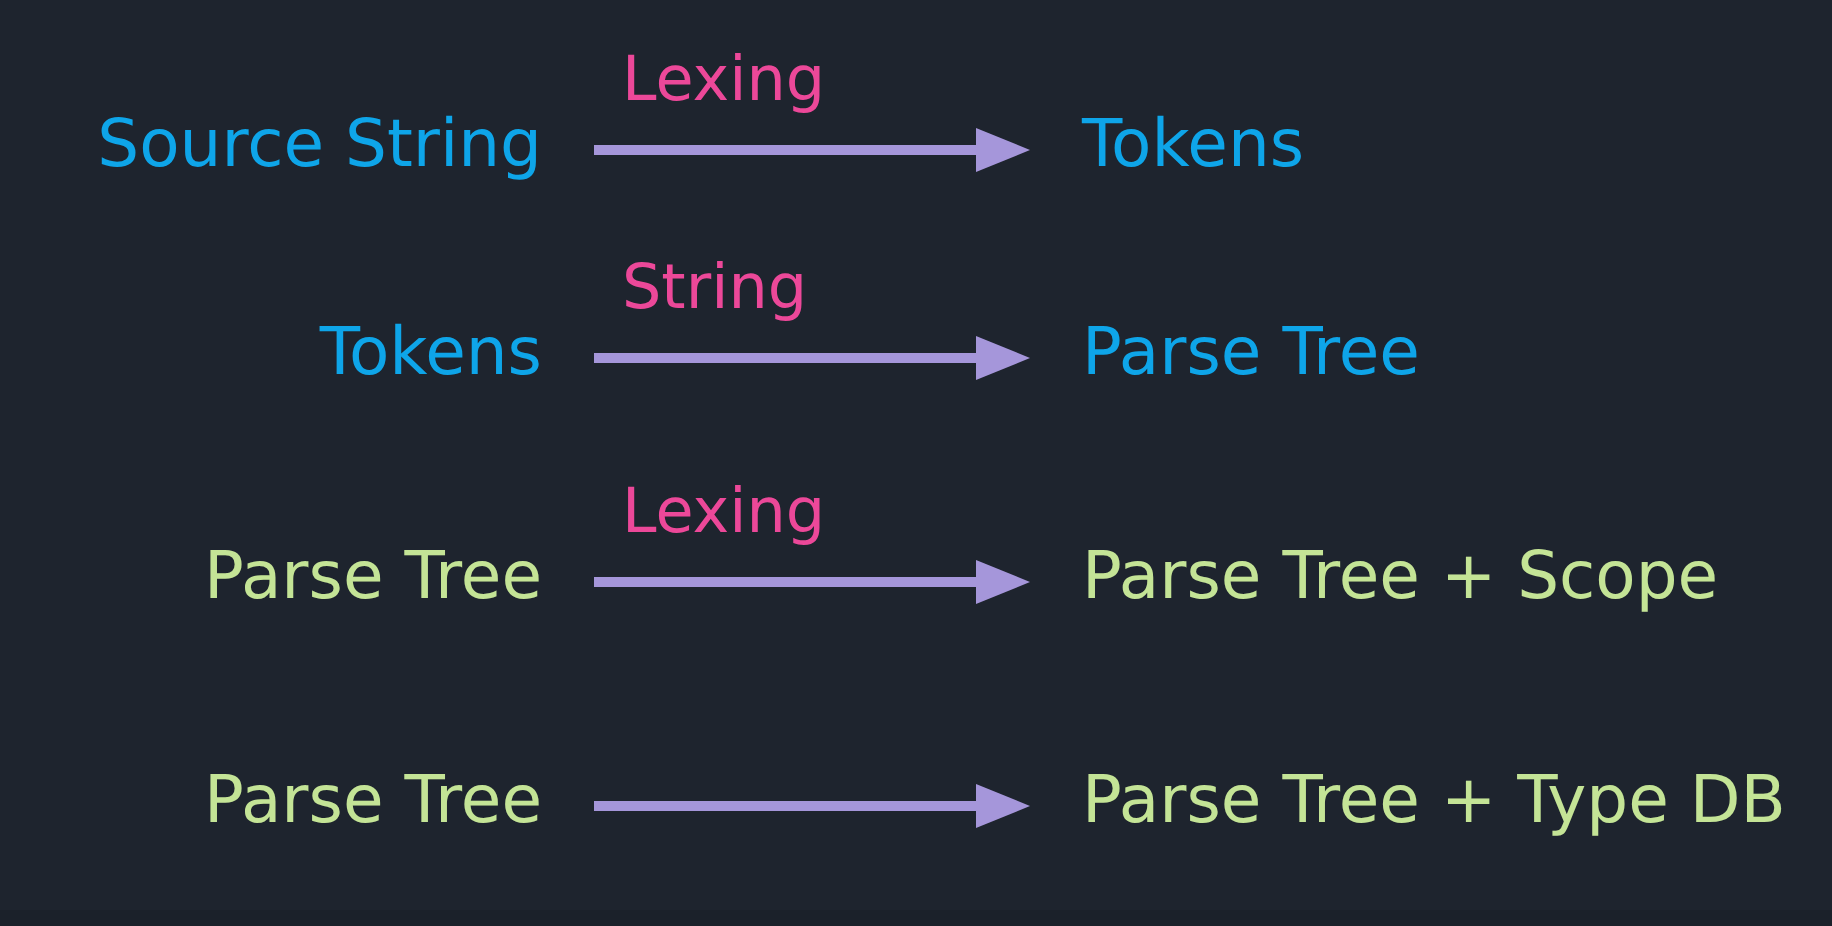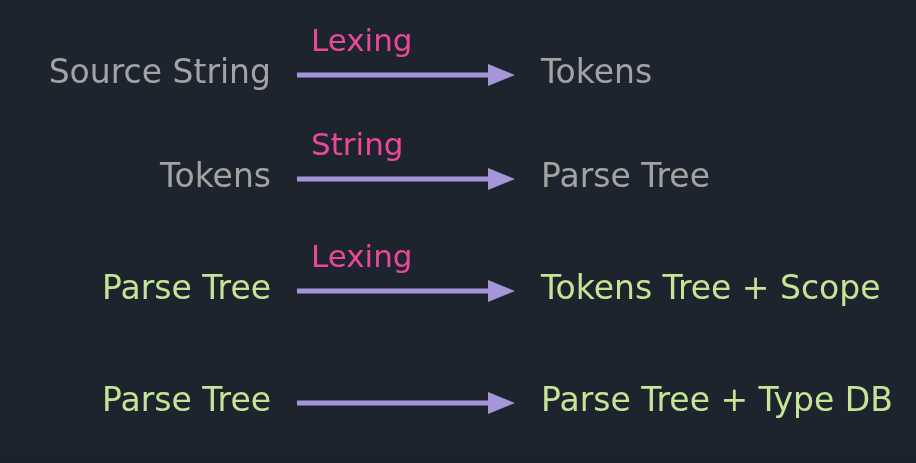--- a/index.html
+++ b/index.html
@@ -60,21 +60,21 @@
     position: absolute;
     left: 541px;
     top: 52px;
     font-size: 33px;
     line-height: 40px;
     letter-spacing: 0px;
     white-space: nowrap;
     text-align: left;
   }
 
-  .c-white { color: #a3a3a3; }
+  .c-white { color: #0ea5e9; }
   .c-green { color: #c4e496; }
 
   .edge-label {
     position: absolute;
     left: 311px;
     top: 22px;
     font-size: 31px;
     line-height: 36px;
     color: #ec4899;
     white-space: nowrap;
@@ -121,21 +121,21 @@
 
   <div class="row row-3">
     <div class="node-left c-green">Parse Tree</div>
     <div class="edge-label">Lexing</div>
     <div class="arrow">
       <svg width="222" height="26" viewBox="0 0 222 26" xmlns="http://www.w3.org/2000/svg">
         <line x1="2" y1="13" x2="198" y2="13" stroke="#a596da" stroke-width="5"></line>
         <polygon points="193,2 220,13 193,24" fill="#a596da"></polygon>
       </svg>
     </div>
-    <div class="node-right c-green">Tokens Tree + Scope</div>
+    <div class="node-right c-green">Parse Tree + Scope</div>
   </div>
 
   <div class="row row-4">
     <div class="node-left c-green">Parse Tree</div>
     <div class="arrow">
       <svg width="222" height="26" viewBox="0 0 222 26" xmlns="http://www.w3.org/2000/svg">
         <line x1="2" y1="13" x2="198" y2="13" stroke="#a596da" stroke-width="5"></line>
         <polygon points="193,2 220,13 193,24" fill="#a596da"></polygon>
       </svg>
     </div>

